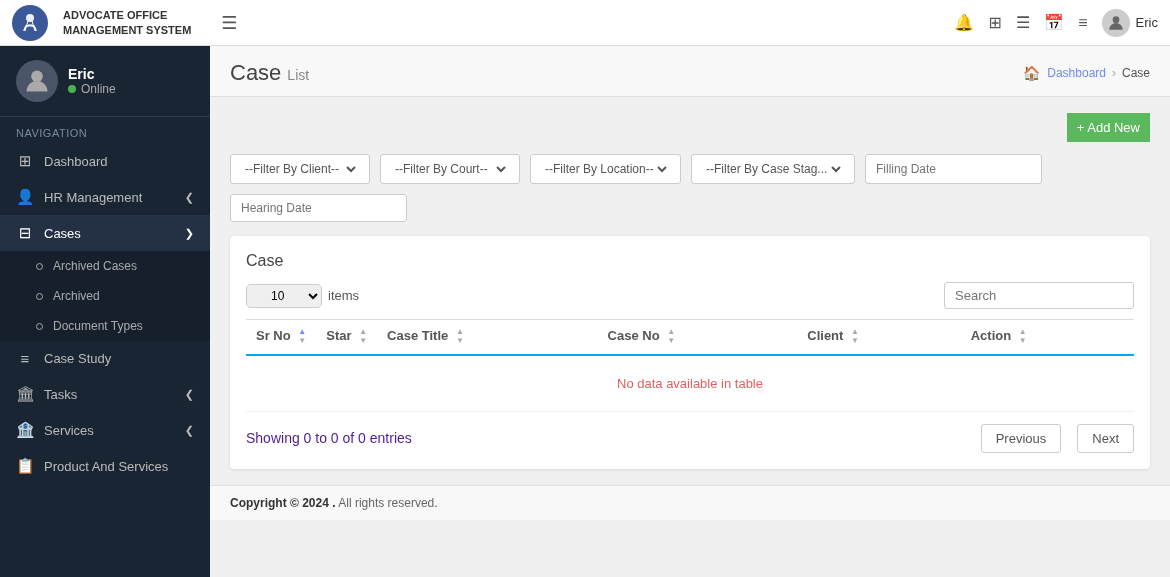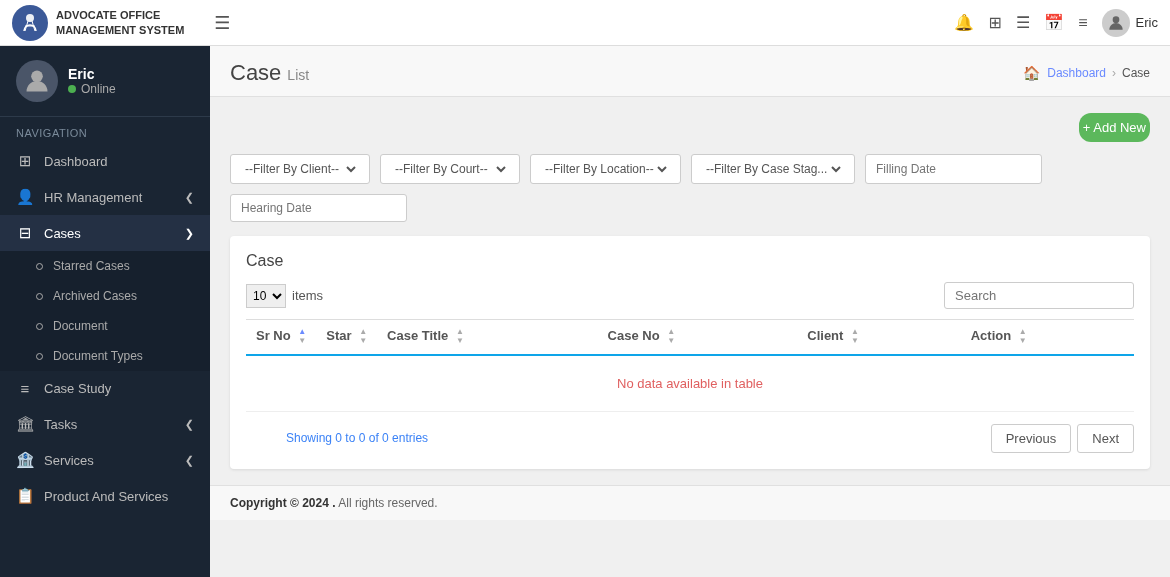--- a/index.html
+++ b/index.html
@@ -29,21 +29,21 @@
     .brand-icon {
       width: 36px;
       height: 36px;
       border-radius: 50%;
       background: #3b5998;
       display: flex;
       align-items: center;
       justify-content: center;
     }
     .brand-icon svg { width: 24px; height: 24px; }
-    .brand-text { font-size: 11px; font-weight: bold; color: #333; line-height: 1.3; }
+    .brand-text { font-size: 11px; font-weight: bold; color: #333; line-height: 1.3; margin-left: 7px; }
     .hamburger { font-size: 18px; color: #555; cursor: pointer; margin-left: 20px; }
 
     .top-navbar-right {
       display: flex;
       align-items: center;
       gap: 14px;
     }
     .nav-icon { font-size: 16px; color: #555; cursor: pointer; }
     .user-badge {
       display: flex;
@@ -155,22 +155,22 @@
     .breadcrumb-icon { font-size: 14px; }
     .breadcrumb-sep { color: #aaa; }
     .breadcrumb-current { color: #555; }
 
     .content-body { padding: 16px 20px; }
 
     .add-new-btn {
       background: #5cb85c;
       color: #fff;
       border: none;
-      padding: 7px 4px;
-      border-radius: 12px;
+      padding: 7px 10px;
+      border-radius: 0;
       font-size: 13px;
       cursor: pointer;
       display: flex;
       align-items: center;
       gap: 5px;
       float: right;
       margin-bottom: 12px;
       text-align: right;
     }
 
@@ -228,23 +228,23 @@
       margin-bottom: 10px;
     }
     .items-select {
       display: flex;
       align-items: center;
       gap: 6px;
       font-size: 13px;
       color: #555;
     }
     .items-select select {
-      padding: 3px 2px;
+      padding: 3px 20px;
       border: 1px solid #ccc;
-      border-radius: 0;
+      border-radius: 5px;
       font-size: 12px;
     }
     .search-box input {
       padding: 5px 10px;
       border: 1px solid #ccc;
       border-radius: 3px;
       font-size: 13px;
       width: 190px;
     }
 
@@ -276,23 +276,23 @@
       font-size: 13px;
       border-bottom: 1px solid #eee;
     }
 
     .table-footer {
       display: flex;
       align-items: center;
       justify-content: space-between;
       margin-top: 12px;
     }
-    .showing-text { font-size: 12px; color: #3b82f6; margin-left: 40px; }
-
-    .pagination { display: flex; gap: 6px; }
+    .showing-text { font-size: 14px; color: #4c1d95; }
+
+    .pagination { display: flex; gap: 16px; }
     .page-btn {
       padding: 6px 14px;
       border: 1px solid #ccc;
       border-radius: 3px;
       background: #fff;
       font-size: 13px;
       color: #555;
       cursor: pointer;
     }
 
@@ -379,29 +379,25 @@
 
     <div class="sidebar-item active">
       <span class="item-icon">⊟</span>
       <span class="item-label">Cases</span>
       <span class="item-arrow">❯</span>
     </div>
 
     <div class="sidebar-sub-items">
       <div class="sidebar-sub-item">
         <div class="dot"></div>
-        <span>Starred Cases</span>
+        <span>Archived Cases</span>
       </div>
       <div class="sidebar-sub-item">
         <div class="dot"></div>
-        <span>Archived Cases</span>
-      </div>
-      <div class="sidebar-sub-item">
-        <div class="dot"></div>
-        <span>Document</span>
+        <span>Archived</span>
       </div>
       <div class="sidebar-sub-item">
         <div class="dot"></div>
         <span>Document Types</span>
       </div>
     </div>
 
     <div class="sidebar-item">
       <span class="item-icon">≡</span>
       <span class="item-label">Case Study</span>

